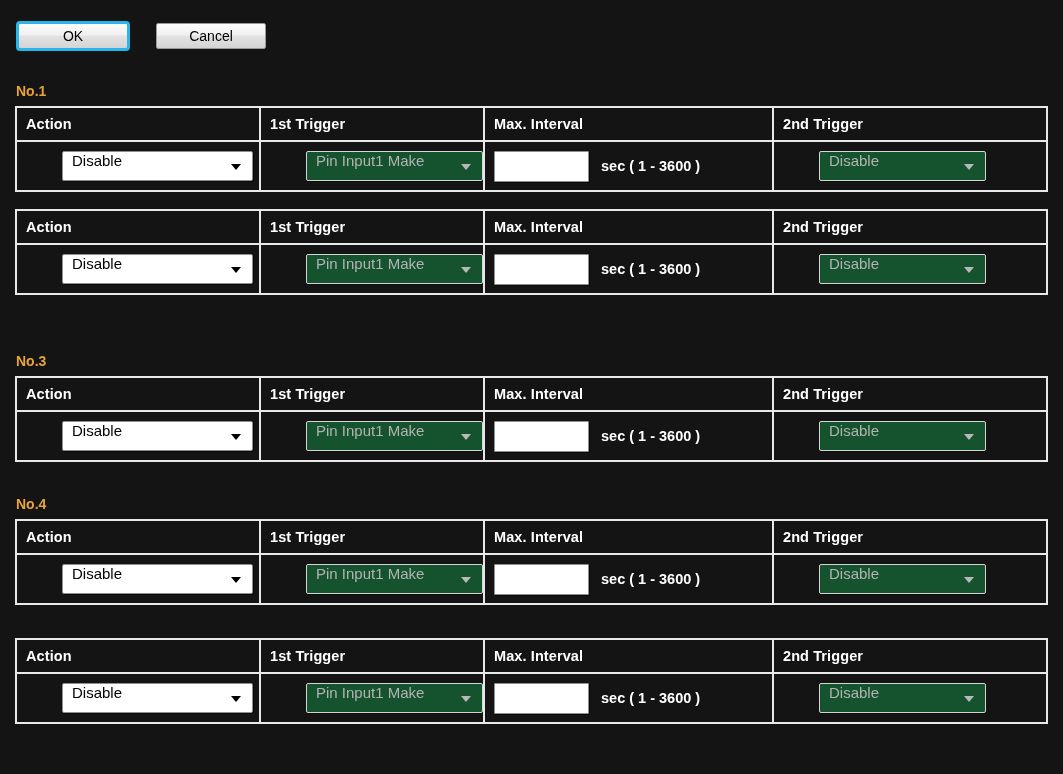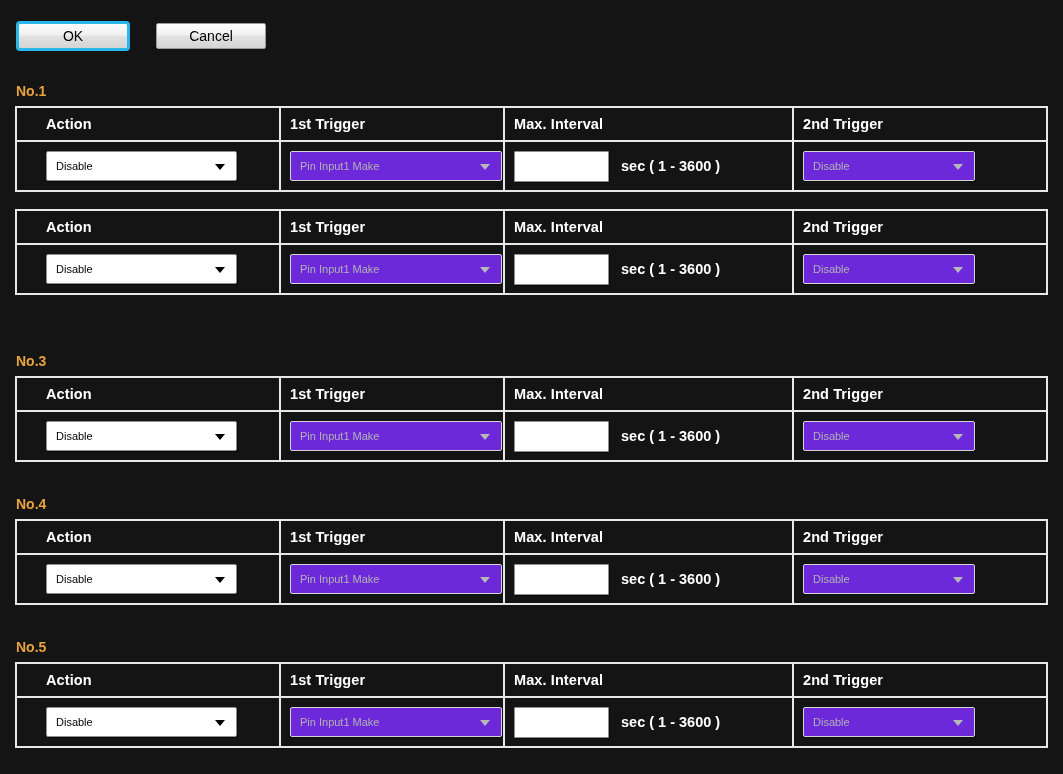--- a/index.html
+++ b/index.html
@@ -78,21 +78,21 @@
     height: 18px;
     line-height: 18px;
   }
 
   .tbl {
     margin: 0 15px;
     border: 2px solid #e8e8e8;
     background: #141414;
   }
 
-  .row { display: flex; width: 100%; padding-left: 20px; }
+  .row { display: flex; width: 100%; }
 
   .row-head { height: 34px; border-bottom: 2px solid #e8e8e8; }
   .row-body { height: 48px; }
 
   .cell {
     display: flex;
     align-items: center;
     border-right: 2px solid #e8e8e8;
     padding-left: 9px;
     overflow: hidden;
@@ -110,35 +110,35 @@
     font-weight: bold;
     letter-spacing: 0.1px;
   }
 
   
   .select {
     position: relative;
     height: 30px;
     border-radius: 2px;
     display: flex;
-    align-items: center;
     padding-left: 9px;
-    font-size: 11px;
+    font-size: 15px;
+    margin-left: 36px;
   }
 
   .select-on {
     width: 191px;
     background: #ffffff;
     color: #000000;
     border: 1px solid #8f8f8f;
     box-shadow: 1px 1px 0 rgba(0,0,0,0.55);
   }
 
   .select-off {
-    background: #6d28d9;
+    background: #14532d;
     color: #b3b3b3;
     border: 1px solid #d5d5d5;
     box-shadow: 1px 1px 0 rgba(0,0,0,0.35);
   }
 
   .sel-w-trigger1 { width: 212px; }
   .sel-w-trigger2 { width: 172px; }
 
   .arrow {
     position: absolute;
@@ -377,21 +377,20 @@
             <span>Disable</span>
             <span class="arrow arrow-off"></span>
           </div>
         </div>
 
       </div>
     </div>
   </div>
 
   <div class="section" style="top: 638px;">
-    <div class="section-label">No.5</div>
     <div class="tbl">
 
       <div class="row row-head">
         <div class="cell c-action">
           <span class="cell-head-text">Action</span>
         </div>
         <div class="cell c-trigger1">
           <span class="cell-head-text">1st Trigger</span>
         </div>
         <div class="cell c-interval">

